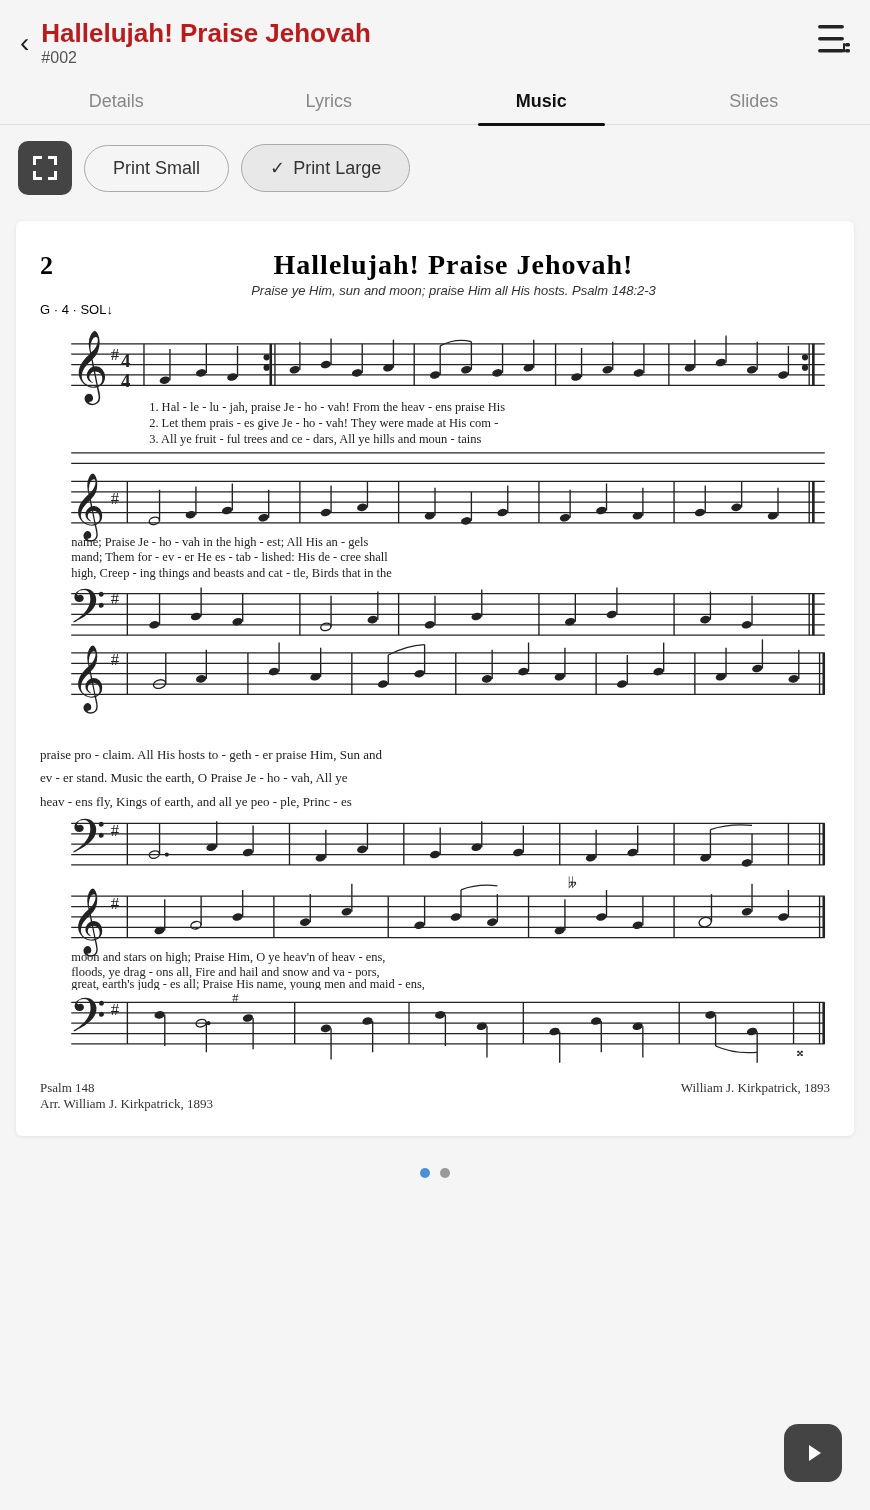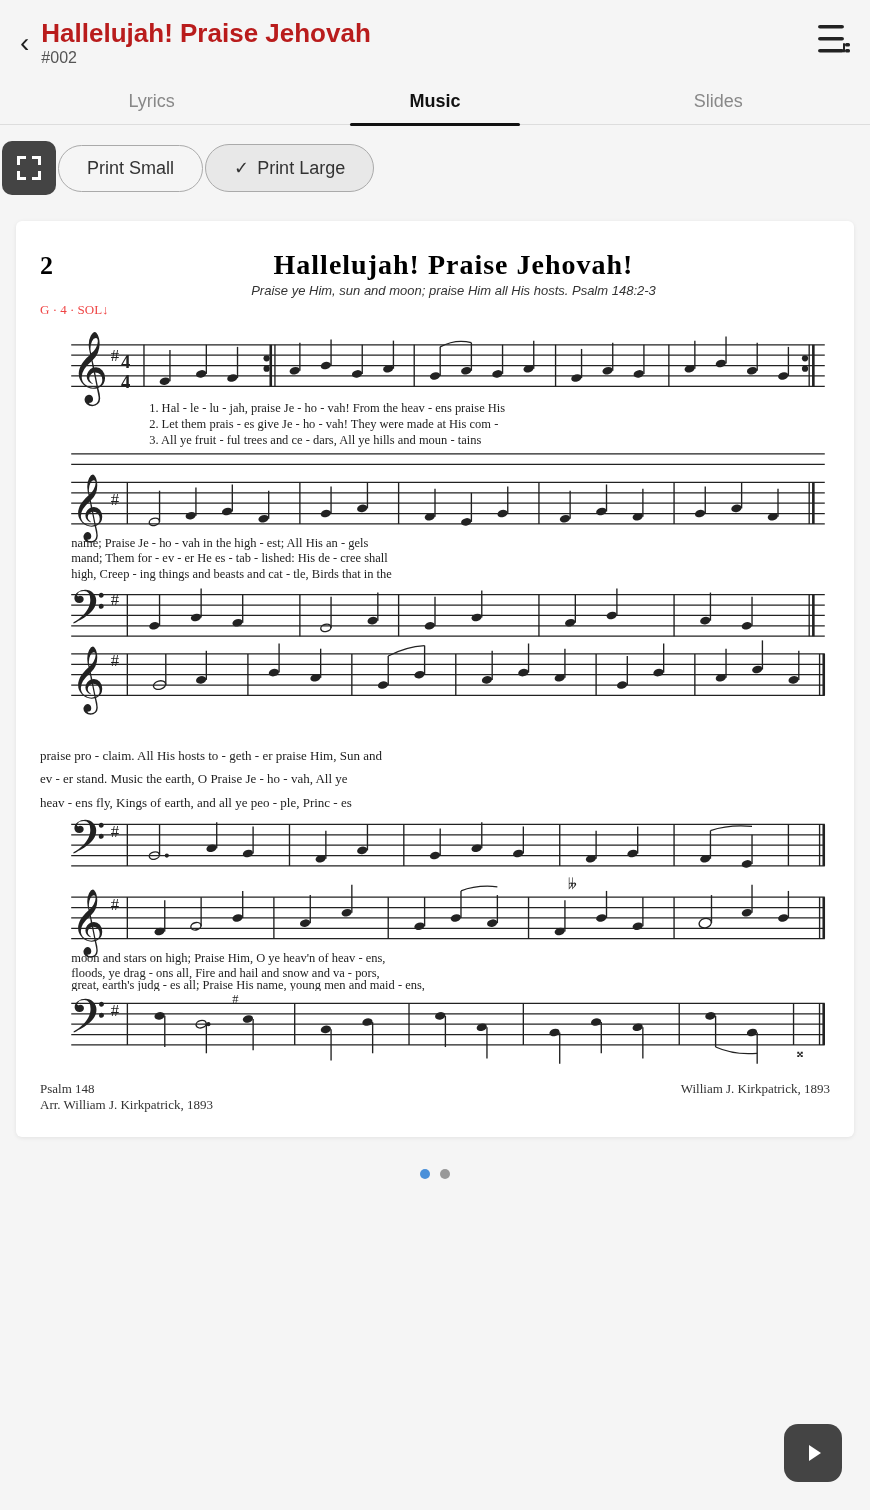--- a/index.html
+++ b/index.html
@@ -75,22 +75,22 @@
       width: 60%;
       height: 3px;
       background: #111;
       border-radius: 2px;
     }
 
     
     .toolbar {
       display: flex;
       align-items: center;
-      gap: 2px;
-      padding: 16px 2px;
+      gap: 12px;
+      padding: 16px 18px;
       background: #f5f5f5;
     }
     .toolbar-icon-btn {
       width: 54px;
       height: 54px;
       background: #444;
       border-radius: 10px;
       display: flex;
       align-items: center;
       justify-content: center;
@@ -157,23 +157,23 @@
       letter-spacing: 1px;
     }
     .sheet-subtitle {
       font-size: 13px;
       font-style: italic;
       color: #333;
       margin-top: 2px;
     }
     .sheet-key {
       font-size: 13px;
-      color: #ef4444;
+      color: #000000;
       margin-bottom: 6px;
-      font-family: Liberation Serif, serif;
+      font-family: Liberation Sans, sans-serif;
     }
 
     
     .music-svg-wrapper {
       width: 100%;
     }
     .music-svg-wrapper svg {
       width: 100%;
       height: auto;
       display: block;
@@ -244,20 +244,23 @@
       <rect y="12" width="26" height="3.5" rx="2" fill="#222"></rect>
       <rect y="24" width="26" height="3.5" rx="2" fill="#222"></rect>
       <rect x="27" y="18" width="5" height="3.5" rx="1.5" fill="#222"></rect>
       <rect x="27" y="24" width="5" height="3.5" rx="1.5" fill="#222"></rect>
       <rect x="25" y="18" width="2" height="9.5" rx="1" fill="#222"></rect>
     </svg>
   </div>
 </div>
 
 <div class="tabs">
+  <div class="tab">
+    <span>Details</span>
+  </div>
   <div class="tab">
     <span>Lyrics</span>
   </div>
   <div class="tab active">
     <span>Music</span>
   </div>
   <div class="tab">
     <span>Slides</span>
   </div>
 </div>

